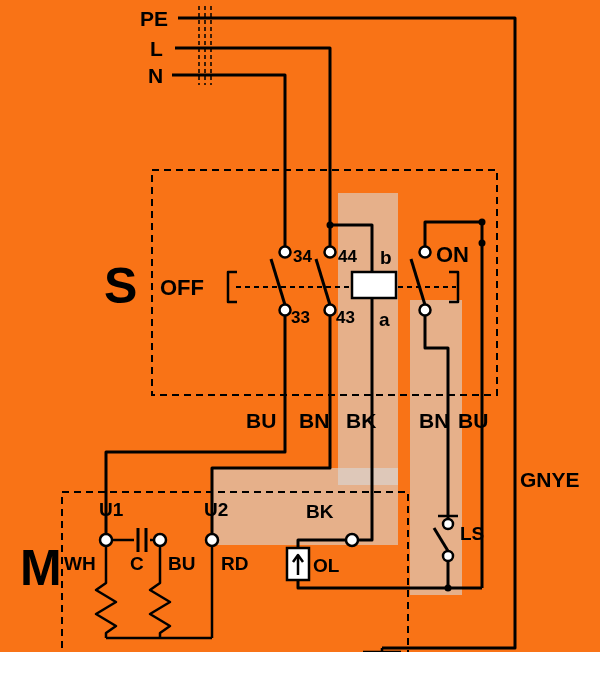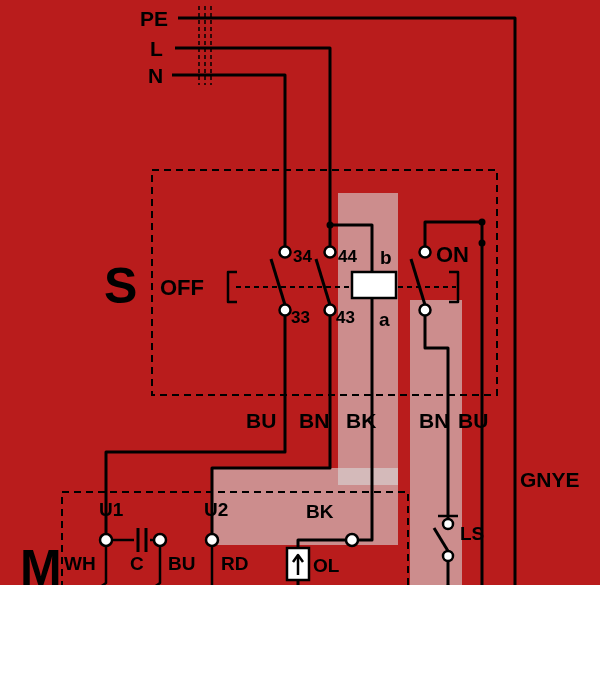--- a/index.html
+++ b/index.html
@@ -1,17 +1,17 @@
 <!DOCTYPE html>
 <html><head>
 <meta charset="utf-8">
 <style>
   html,body{margin:0;padding:0;background:#fff;}
   .canvas{
-    width:600px;height:585px;position:relative;background:#b91c1c;
+    width:600px;height:652px;position:relative;background:#f97316;
     font-family:"Liberation Sans", sans-serif;
     overflow:hidden;
     text-decoration:underline;
   }
   svg{display:block;}
   text{
     font-family:"Liberation Sans", sans-serif;
     font-weight:bold;
     fill:#000;
   }

